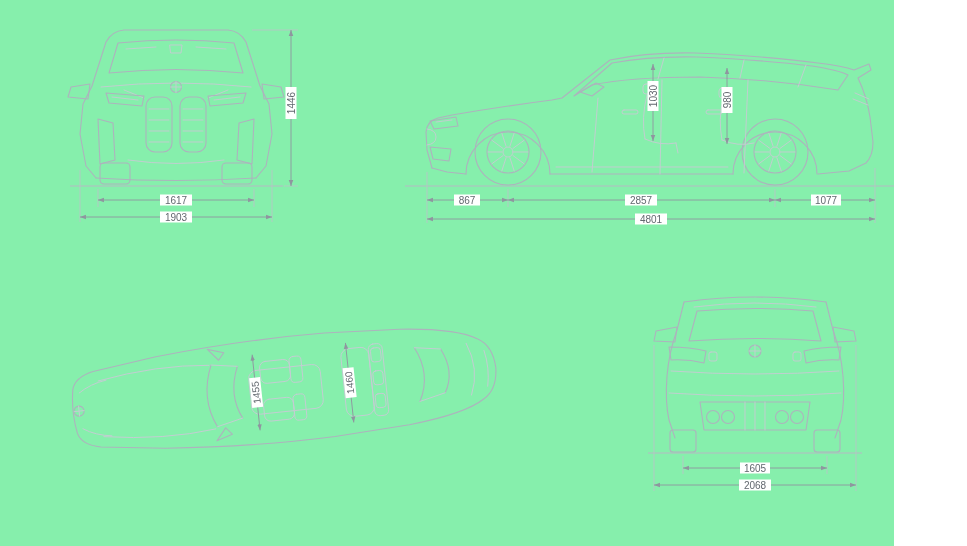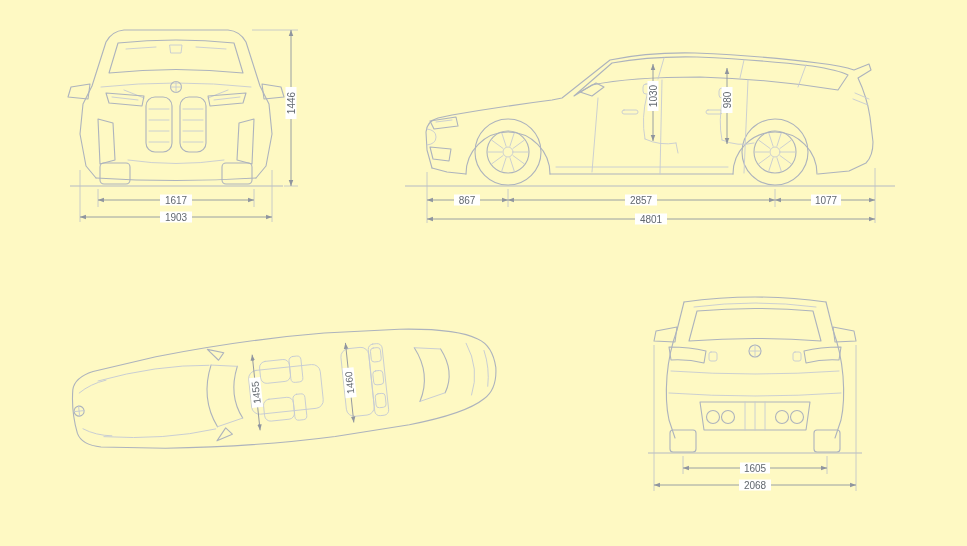--- a/index.html
+++ b/index.html
@@ -1,17 +1,17 @@
 <!DOCTYPE html>
 <html><head>
 <meta charset="utf-8">
 <style>
   html,body{margin:0;padding:0;background:#ffffff;}
   .stage{
-    position:relative;width:967px;height:546px;background:#fef9c3;overflow:hidden;
+    position:relative;width:894px;height:546px;background:#86efac;overflow:hidden;
     font-family:"Liberation Sans","DejaVu Sans",sans-serif;
   }
   svg{display:block;}
   .car{stroke:#adb3bd;fill:none;stroke-width:1.1;stroke-linecap:round;stroke-linejoin:round;}
   .car-light{stroke:#c6cbd3;fill:none;stroke-width:0.9;stroke-linecap:round;stroke-linejoin:round;}
   .dim{stroke:#8f959f;fill:none;stroke-width:0.9;}
   .ext{stroke:#bcc1c9;fill:none;stroke-width:0.8;}
   .ground{stroke:#b5bac3;fill:none;stroke-width:1;}
   .label-bg{fill:#ffffff;stroke:none;}
   .dim-label{font-size:10px;fill:#62686f;}

